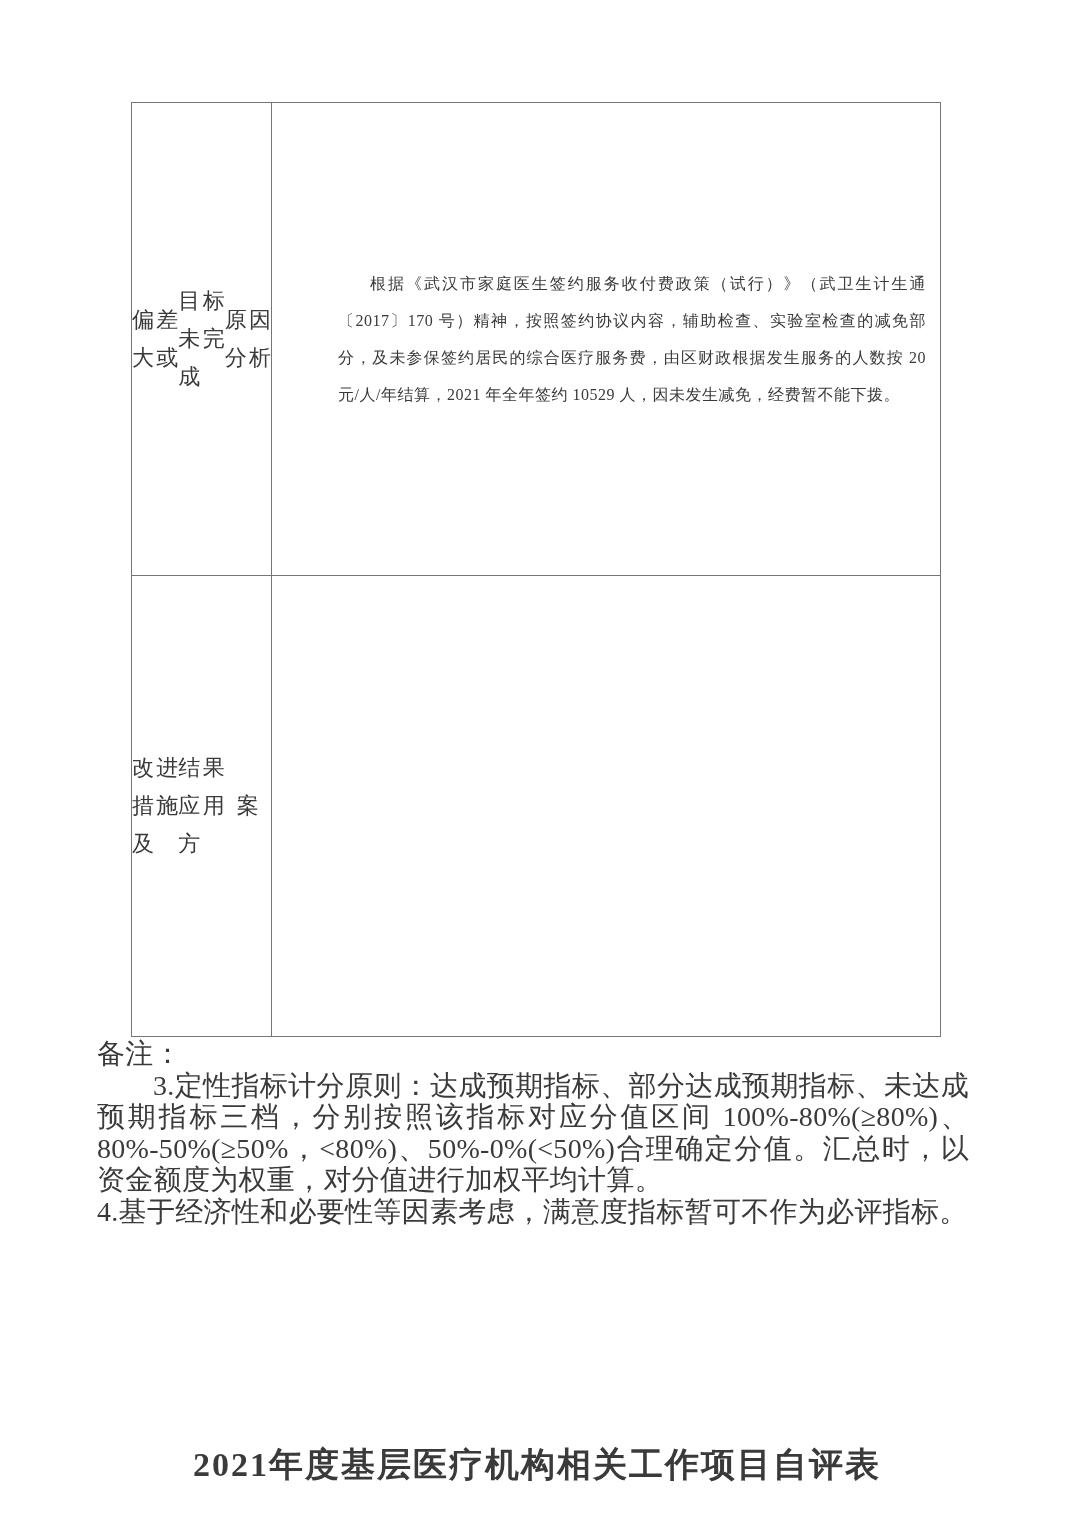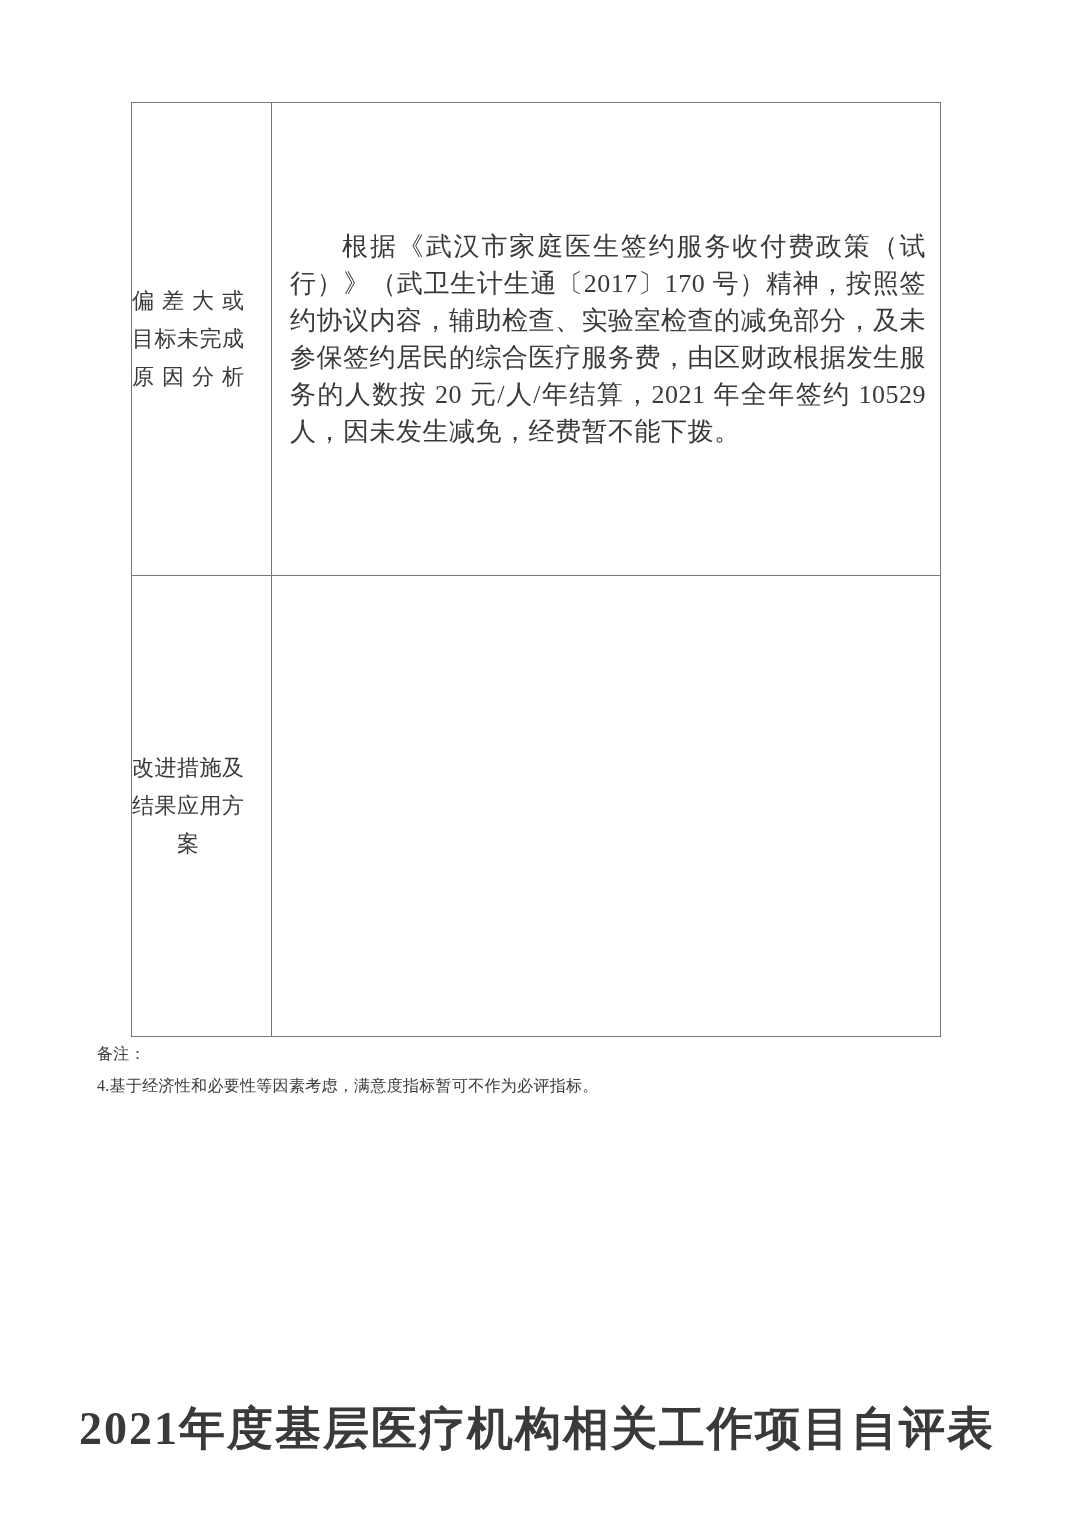--- a/index.html
+++ b/index.html
@@ -30,22 +30,21 @@
     border: 1px solid var(--border, #757575);
   }
   .tbl-row { display: flex; width: 100%; }
   .tbl-row.r1 { height: 473px; border-bottom: 1px solid var(--border, #757575); }
   .tbl-row.r2 { height: 460px; }
   .cell-label {
     width: 140px;
     flex: 0 0 140px;
     border-right: 1px solid var(--border, #757575);
     display: flex;
-    flex-direction: column;
-    align-items: flex-start;
+    align-items: center;
     justify-content: center;
   }
   .cell-label .line {
     width: 112px;
     font-size: 22px;
     line-height: 38px;
     text-align: justify;
     text-align-last: justify;
   }
   .cell-label .line.single {
@@ -53,50 +52,51 @@
     text-align-last: center;
   }
   .cell-content {
     flex: 1 1 auto;
     display: flex;
     align-items: center;
     padding: 0 14px 0 18px;
   }
   .cell-content p {
     width: 100%;
-    font-size: 26px;
+    font-size: 16px;
     line-height: 37px;
     text-align: justify;
     letter-spacing: 0.5px;
+    margin-left: 48px;
   }
   .cell-content p.indent { text-indent: 2em; }
 
   
   .notes {
     position: absolute;
     left: 97px;
     top: 1038px;
     width: 872px;
-    font-size: 16px;
+    font-size: 28px;
     line-height: 31.5px;
     text-align: justify;
     letter-spacing: 0.3px;
   }
   .notes .note-heading { text-align: left; }
   .notes p.indent { text-indent: 2em; }
   .notes p.no-indent { text-indent: 0; }
 
   
   .footer-title {
     position: absolute;
     left: 0;
-    top: 1398px;
+    top: 1442px;
     width: 100%;
     text-align: center;
-    font-size: 46px;
+    font-size: 34px;
     font-weight: bold;
     letter-spacing: 2px;
   }
 </style>
 </head>
 <body>
 
 <div id="page">
 
   <div class="tbl">
@@ -117,18 +117,19 @@
         <div class="line">改进措施及</div>
         <div class="line">结果应用方</div>
         <div class="line single">案</div>
       </div>
     </div>
 
   </div>
 
   <div class="notes">
     <div class="note-heading">备注：</div>
+    <p class="indent">3.定性指标计分原则：达成预期指标、部分达成预期指标、未达成预期指标三档，分别按照该指标对应分值区间 100%-80%(≥80%)、80%-50%(≥50%，&lt;80%)、50%-0%(&lt;50%)合理确定分值。汇总时，以资金额度为权重，对分值进行加权平均计算。</p>
     <p class="no-indent">4.基于经济性和必要性等因素考虑，满意度指标暂可不作为必评指标。</p>
   </div>
 
   <h1 class="footer-title">2021年度基层医疗机构相关工作项目自评表</h1>
 
 </div>
 
 </body></html>

